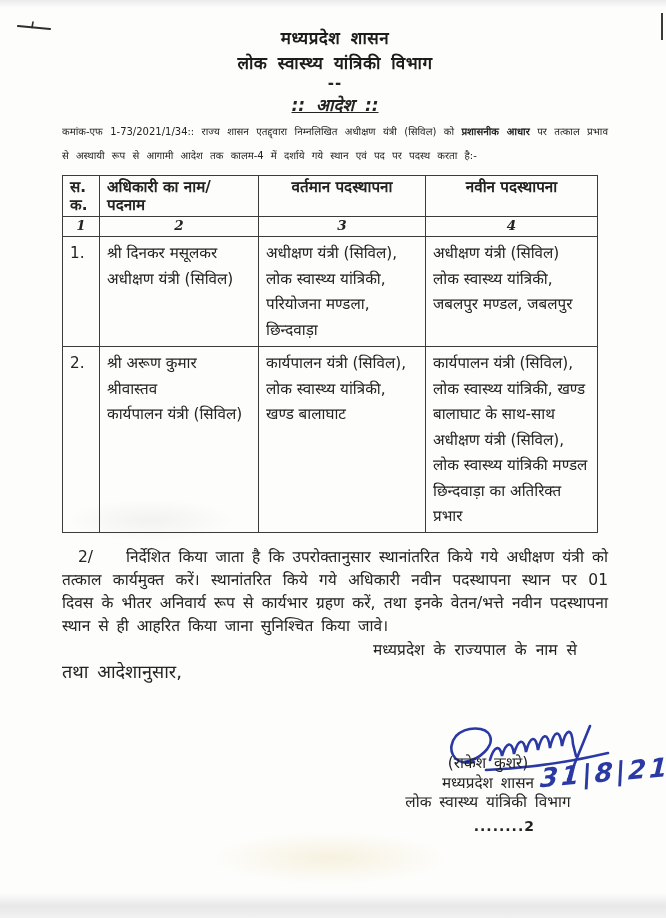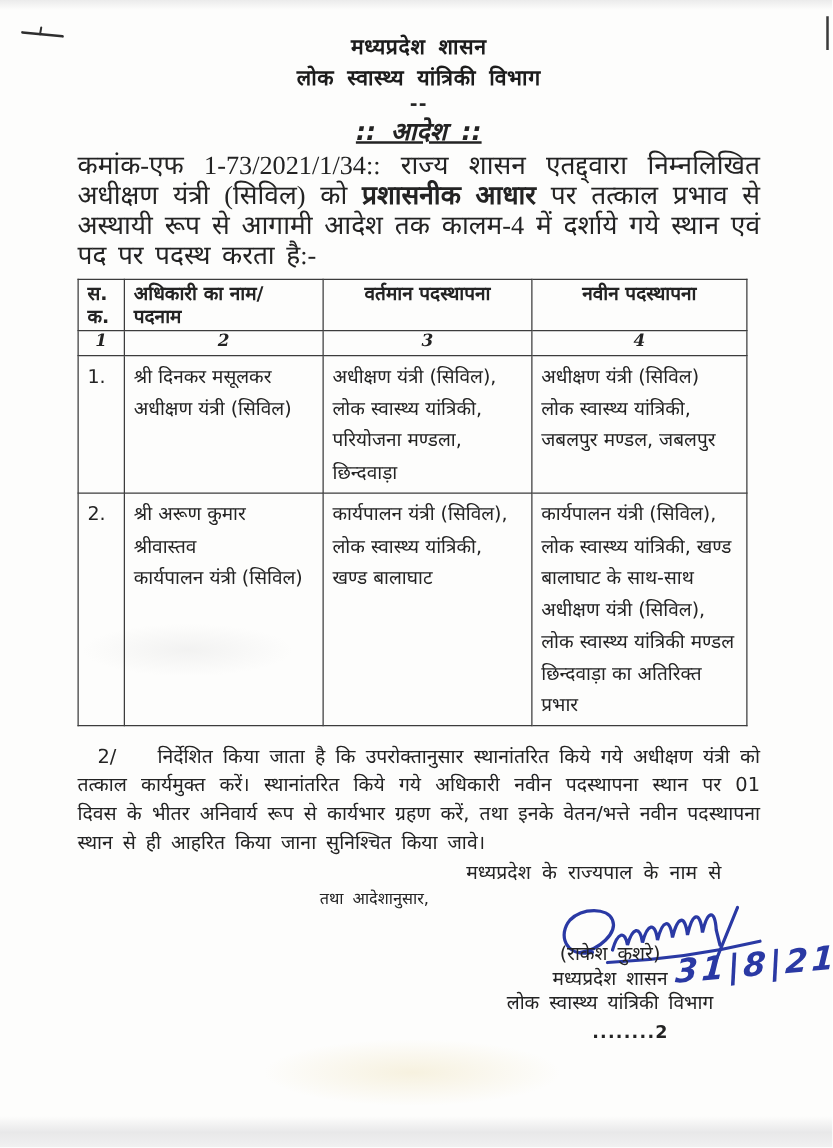--- a/index.html
+++ b/index.html
@@ -32,43 +32,42 @@
     line-height: 25px;
     color: #1c1c1c;
     letter-spacing: 0.5px;
     word-spacing: 4px;
   }
   .hdr-dashes { font-weight: bold; font-size: 15px; line-height: 15px; letter-spacing: 1px; }
   .order-title {
     display: inline-block;
     font-weight: bold;
     font-style: italic;
-    font-size: 20px;
+    font-size: 17px;
     line-height: 24px;
     margin-top: 2px;
     text-decoration: underline;
     word-spacing: 5px;
     text-align: right;
   }
   
   .date-line {
     text-align: right;
     padding-right: 38px;
     font-size: 16px;
     line-height: 22px;
     word-spacing: 5px;
     margin-top: -2px;
   }
   .para1 {
     margin-top: 3px;
-    font-size: 21px;
+    font-size: 10px;
     line-height: 24px;
     text-align: justify;
     word-spacing: 4px;
-    font-family: Liberation Serif, serif;
   }
   .para1 .bold-seg { font-weight: bold; }
   
   table.transfer {
     margin-top: 7px;
     border-collapse: collapse;
     table-layout: fixed;
     width: 535px;
   }
   table.transfer td {
@@ -123,23 +122,23 @@
   
   .gov-line {
     margin-top: 1px;
     text-align: right;
     padding-right: 31px;
     font-size: 15.5px;
     line-height: 22px;
     word-spacing: 4px;
   }
   .order-by-line {
-    text-align: center;
+    text-align: left;
     padding-right: 71px;
-    font-size: 13px;
+    font-size: 18px;
     line-height: 21px;
     word-spacing: 3px;
   }
   .sig-col {
     position: absolute;
     left: 388px;
     top: 754px;
     width: 200px;
     text-align: center;
     font-size: 15.3px;

